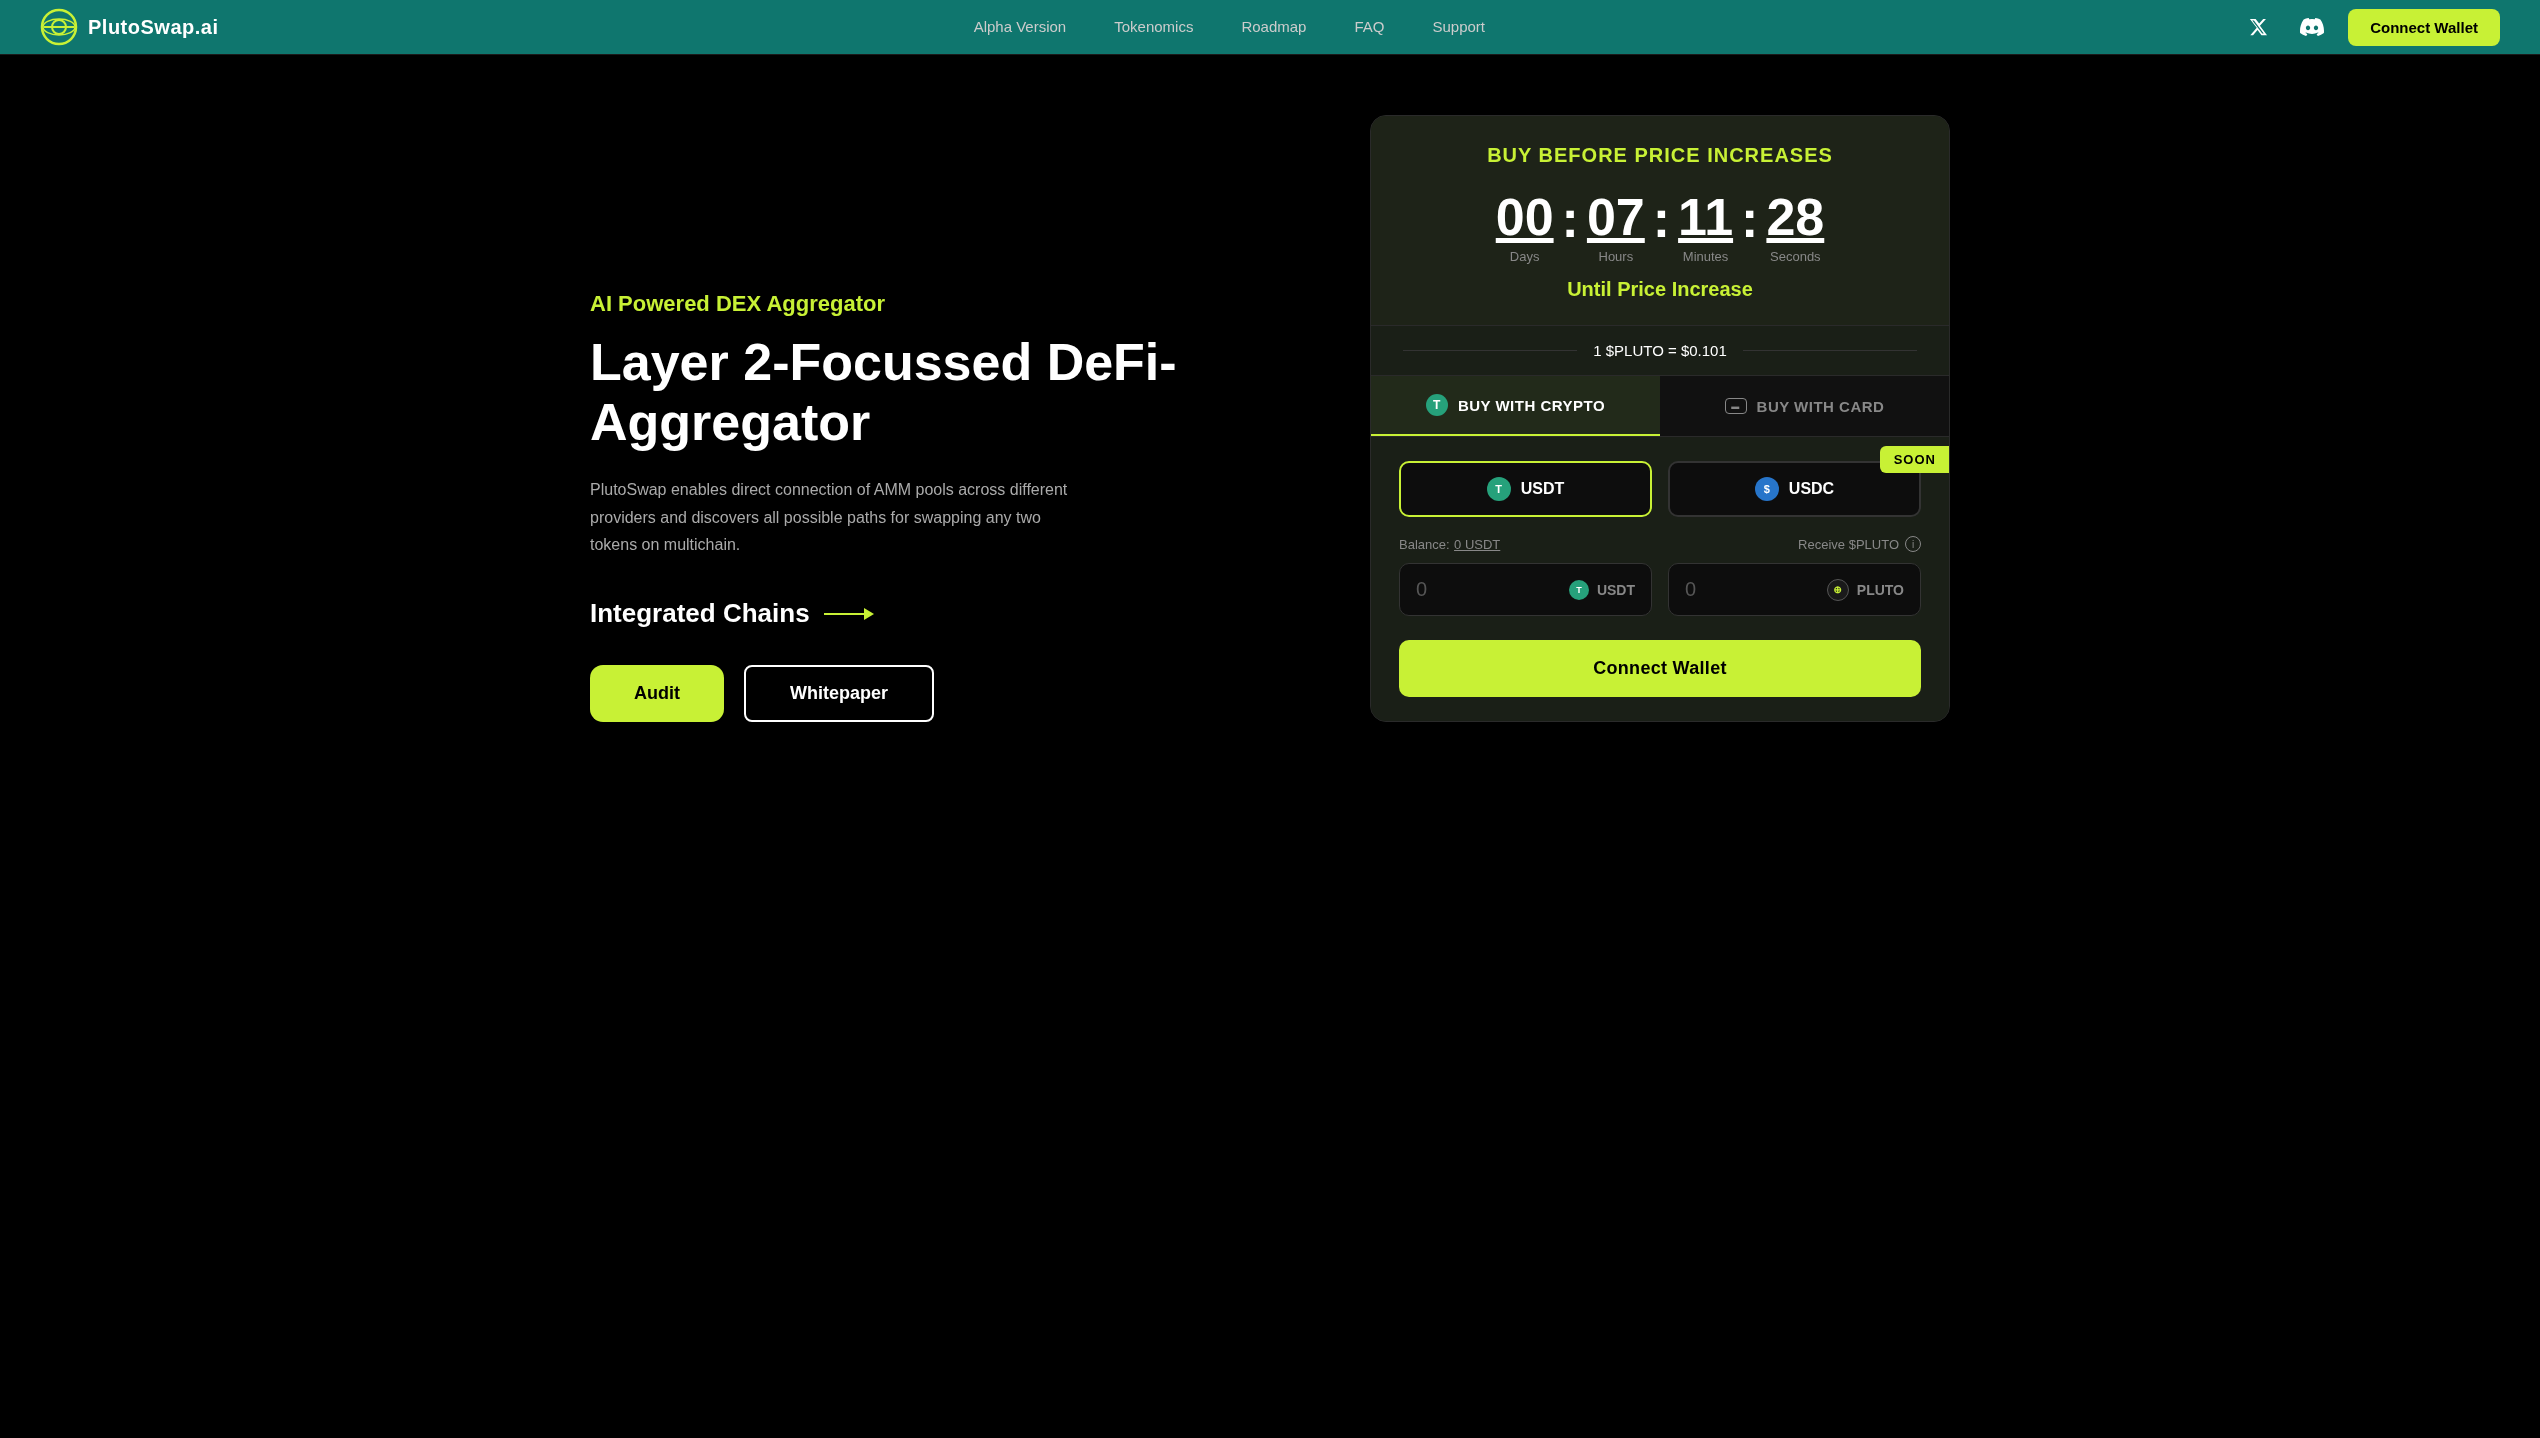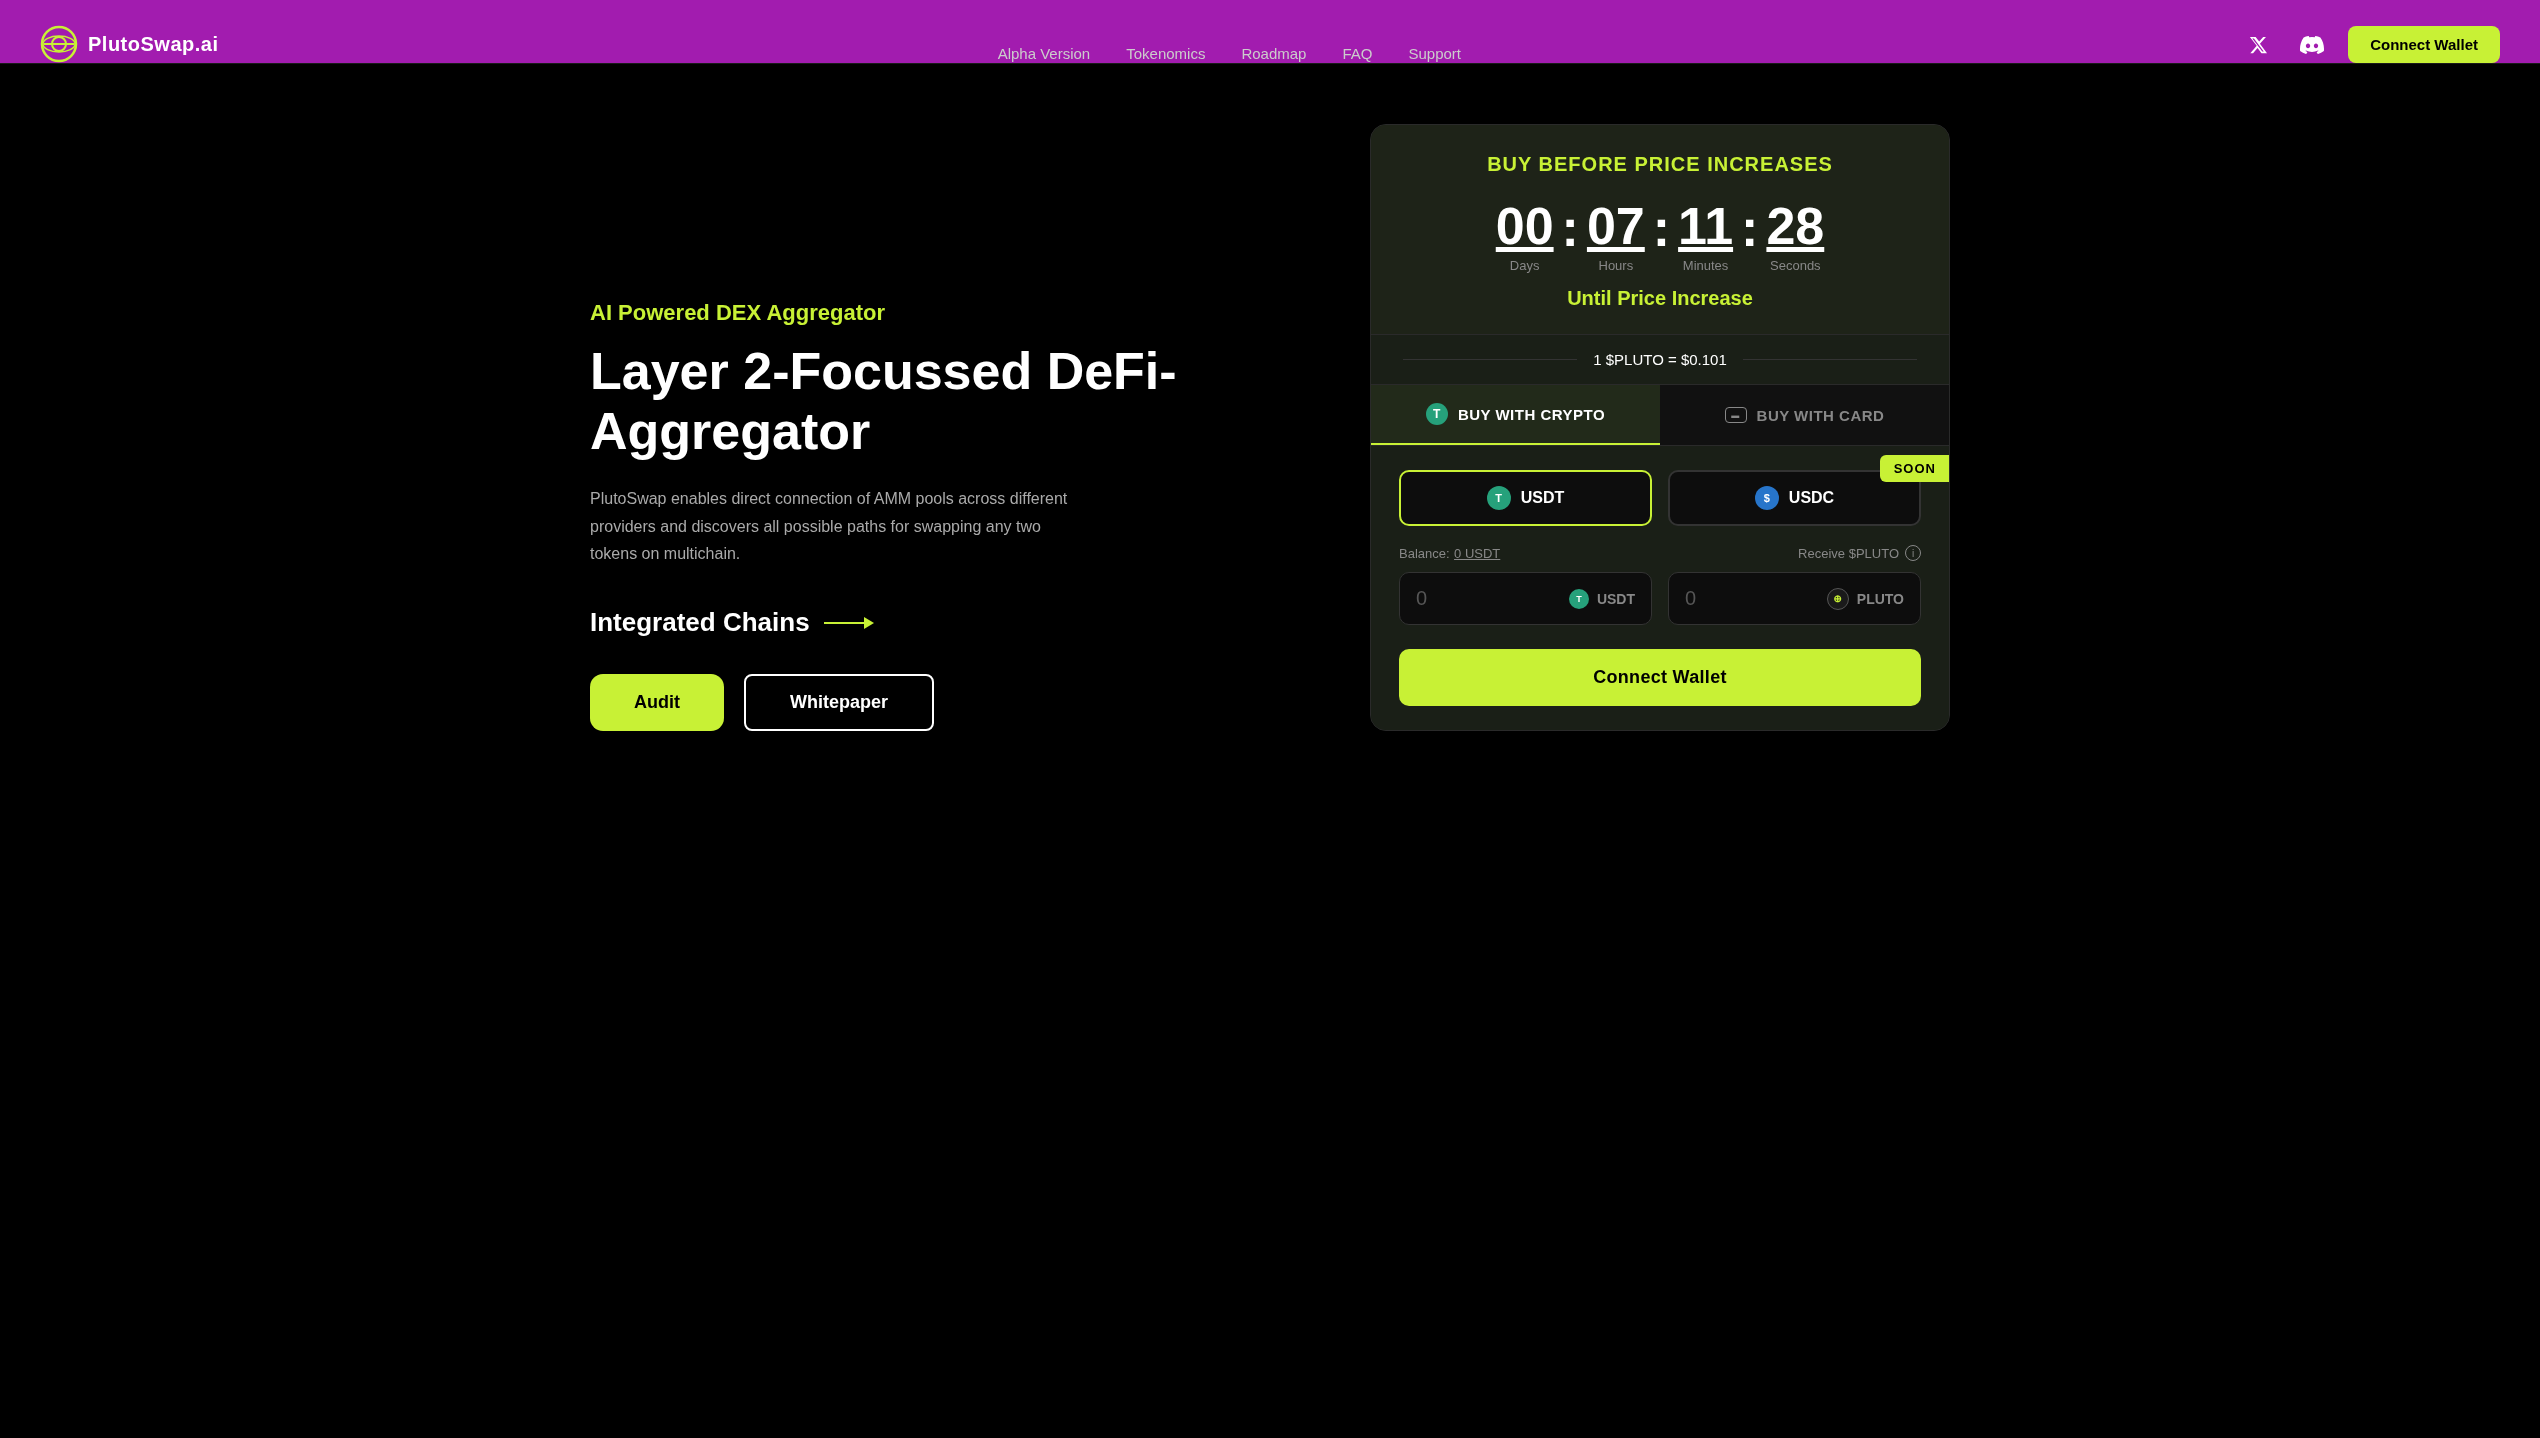--- a/index.html
+++ b/index.html
@@ -7,25 +7,25 @@
       background: #000;
       color: #fff;
       font-family: 'Segoe UI', Arial, sans-serif;
       min-height: 100vh;
       overflow-x: hidden;
     }
 
     
     nav {
       display: flex;
-      align-items: flex-end;
+      align-items: center;
       justify-content: space-between;
       padding: 0 40px;
-      height: 64px;
-      background: #a21caf;
+      height: 55px;
+      background: #0f766e;
       border-bottom: 1px solid #1a1a1a;
       position: sticky;
       top: 0;
       z-index: 100;
     }
     .nav-logo {
       display: flex;
       align-items: center;
       gap: 10px;
     }
@@ -34,21 +34,21 @@
       height: 38px;
     }
     .logo-text {
       font-size: 20px;
       font-weight: 700;
       color: #fff;
       letter-spacing: 0.5px;
     }
     .nav-links {
       display: flex;
-      gap: 36px;
+      gap: 48px;
       list-style: none;
     }
     .nav-links li a {
       color: #ccc;
       text-decoration: none;
       font-size: 15px;
       transition: color 0.2s;
     }
     .nav-right {
       display: flex;

